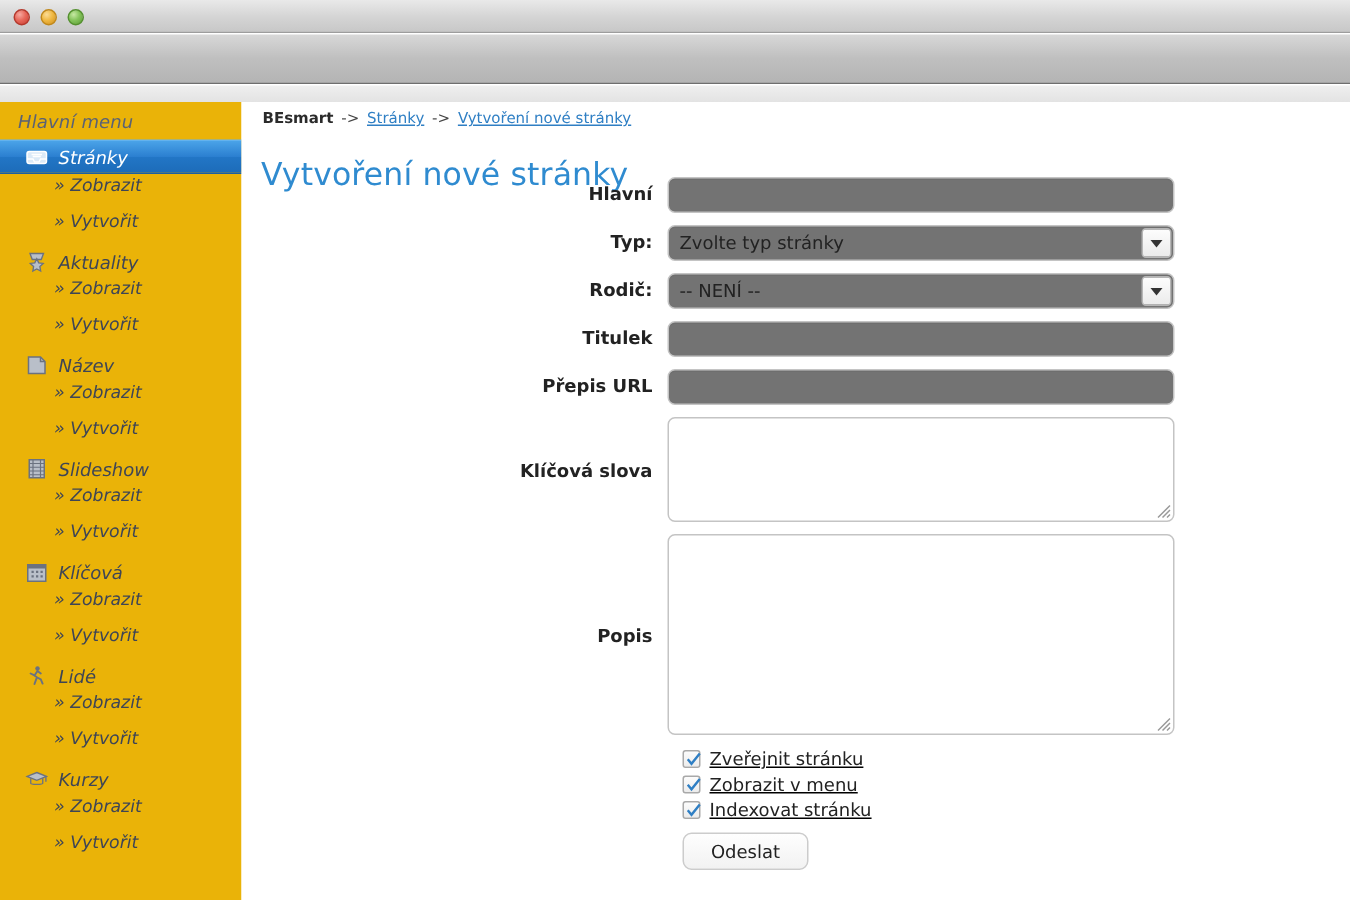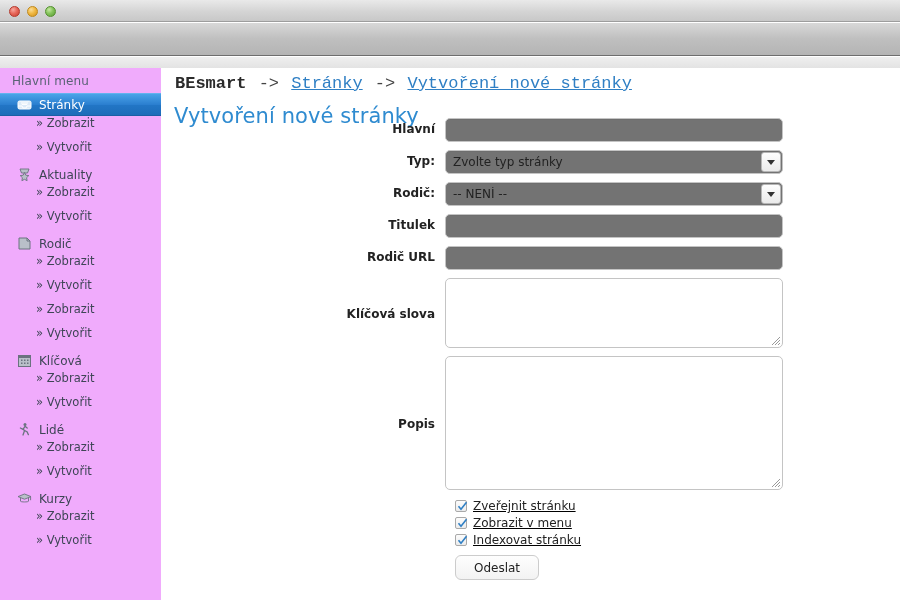--- a/index.html
+++ b/index.html
@@ -38,21 +38,22 @@
 
   
   #page {
     position: absolute; left: 0; top: 68px; width: 900px; height: 532px;
     background: #ffffff;
   }
 
   
   #sidebar {
     position: absolute; left: 0; top: 0; width: 161px; height: 532px;
-    background: #f0abfc;
+    background: #eab308;
+    font-style: italic;
   }
   #sidebar-heading {
     color: #5a6275; font-size: 12px; padding: 6px 0 5px 12px;
     letter-spacing: .1px;
   }
   .menu-item {
     display: flex; align-items: center;
     height: 21px; padding-left: 17px; gap: 7px;
     color: #3e4556; font-size: 12px;
   }
@@ -70,21 +71,21 @@
   }
 
   
   .ico svg { display: block; }
 
   
   #content { position: absolute; left: 161px; top: 0; width: 739px; height: 532px; background: #fff; }
 
   #breadcrumb {
     position: absolute; left: 14px; top: 6px;
-    font-size: 17px; color: #333; font-family: Liberation Mono, monospace;
+    font-size: 10px; color: #333;
   }
   #breadcrumb .crumb-root { font-weight: bold; color: #2b2b2b; }
   #breadcrumb .sep { color: #444; margin: 0 2px; }
   #breadcrumb a { color: #2f7fc4; text-decoration: underline; }
 
   #page-title {
     position: absolute; left: 13px; top: 22px;
     font-size: 21px; color: #2f8bd0; font-weight: normal;
     letter-spacing: .1px;
   }
@@ -204,27 +205,36 @@
         <div class="menu-sub">
           <span>» Vytvořit</span>
         </div>
         <div class="menu-item">
           <span class="ico">
             <svg width="15" height="15" viewBox="0 0 15 15">
               <path d="M2 2h8l3 3v8H2z" fill="#b9bfc9" stroke="#6b7280" stroke-width="1"></path>
               <path d="M10 2v3h3" fill="none" stroke="#6b7280"></path>
             </svg>
           </span>
-          <span>Rodič</span>
-        </div>
-        <div class="menu-sub">
-          <span>» Zobrazit</span>
-        </div>
-        <div class="menu-sub">
-          <span>» Vytvořit</span>
+          <span>Název</span>
+        </div>
+        <div class="menu-sub">
+          <span>» Zobrazit</span>
+        </div>
+        <div class="menu-sub">
+          <span>» Vytvořit</span>
+        </div>
+        <div class="menu-item">
+          <span class="ico">
+            <svg width="15" height="15" viewBox="0 0 15 15">
+              <rect x="2.5" y="1.5" width="10" height="12" fill="#b9bfc9" stroke="#6b7280"></rect>
+              <path d="M2.5 4h10M2.5 6.5h10M2.5 9h10M2.5 11.5h10M5 1.5v12M10 1.5v12" stroke="#6b7280" stroke-width=".8" fill="none"></path>
+            </svg>
+          </span>
+          <span>Slideshow</span>
         </div>
         <div class="menu-sub">
           <span>» Zobrazit</span>
         </div>
         <div class="menu-sub">
           <span>» Vytvořit</span>
         </div>
         <div class="menu-item">
           <span class="ico">
             <svg width="15" height="15" viewBox="0 0 15 15">
@@ -313,21 +323,21 @@
             </span>
         </div>
       </div>
 
       <div class="row">
         <div class="label">Titulek</div>
         <input class="fld" type="text" value="" style="">
       </div>
 
       <div class="row">
-        <div class="label">Rodič URL</div>
+        <div class="label">Přepis URL</div>
         <input class="fld" type="text" value="" style="">
       </div>
 
       <div class="row" style="margin-bottom:6px">
         <div class="label mid" style="height:72px">Klíčová slova</div>
         <div class="ta-holder">
           <textarea class="ta ta-keywords" style=""></textarea>
           <svg class="grip" viewBox="0 0 11 11">
             <path d="M10 2 L2 10 M10 5 L5 10 M10 8 L8 10" stroke="#9a9a9a" stroke-width="1" fill="none"></path>
           </svg>

